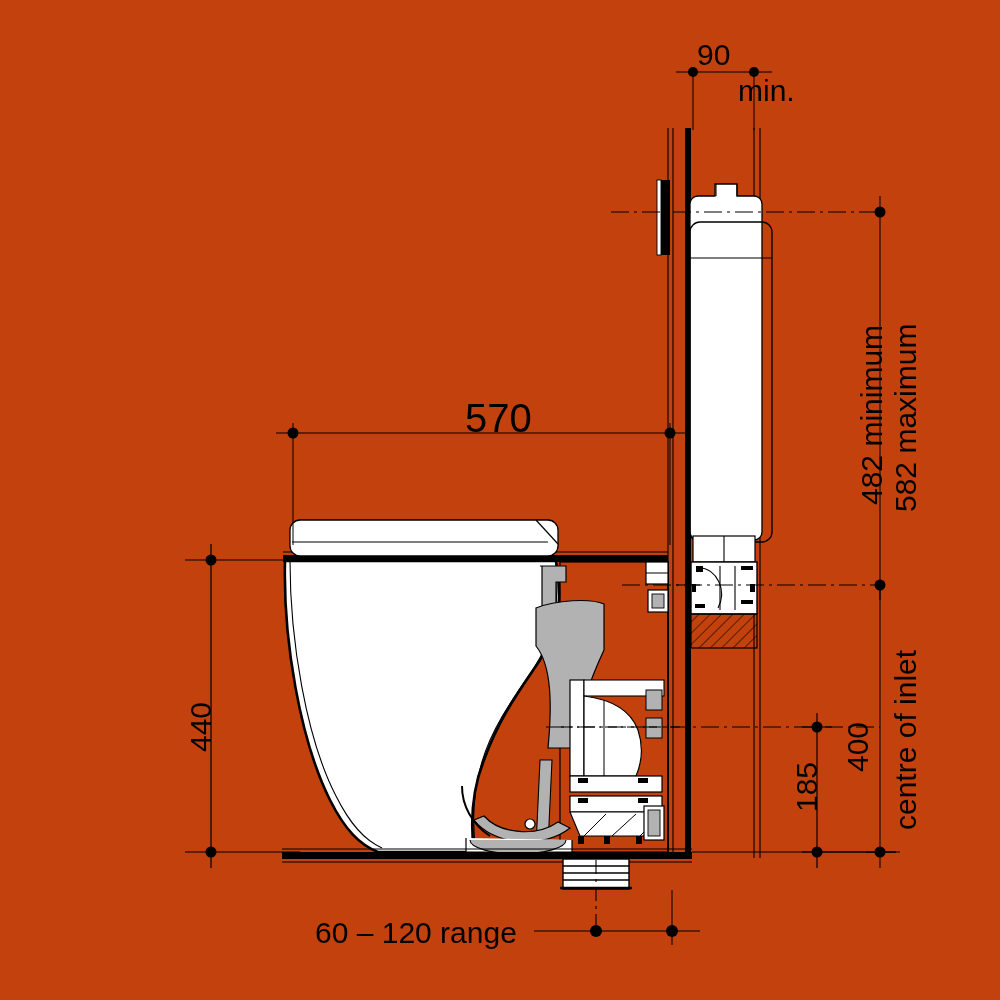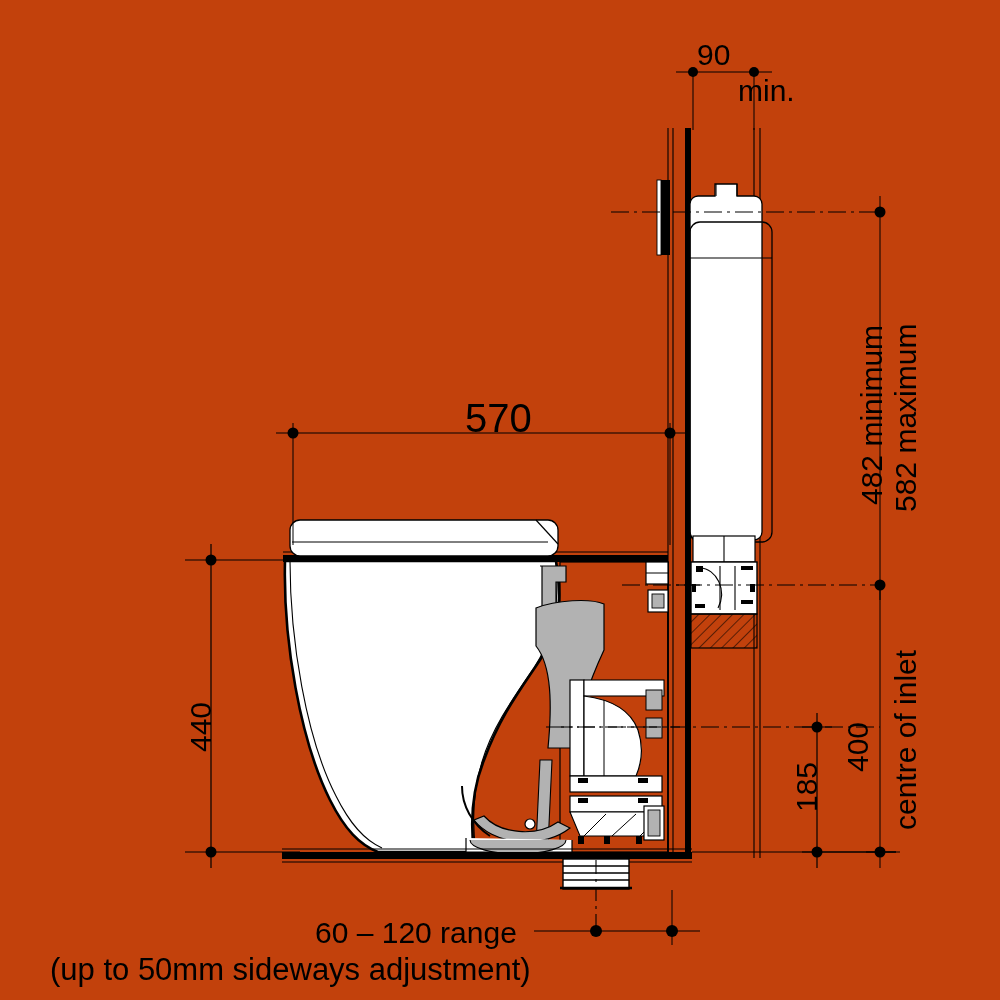--- a/index.html
+++ b/index.html
@@ -229,15 +229,14 @@
 
   <div class="lbl rot90" style="left:843px;top:772px;font-size:30px;">400</div>
 
   <div class="lbl rot90" style="left:792px;top:812px;font-size:30px;">185</div>
 
   <div class="lbl rot90" style="left:891px;top:830px;font-size:30px;">centre of inlet</div>
 
 
   <div class="lbl" style="left:315px;top:918px;font-size:30px;">60 – 120 range</div>
 
-  <div class="lbl" style="left:50px;top:954px;font-size:31px;">(up to 50mm sideways adjustment)</div>
 
 </div>
 
 </body></html>

